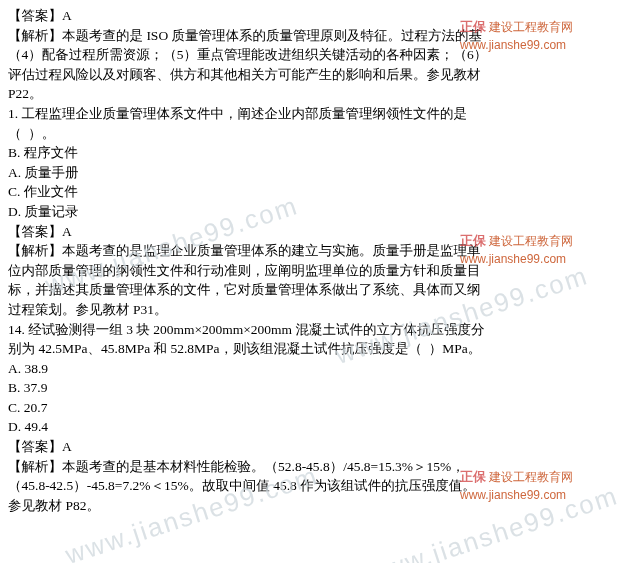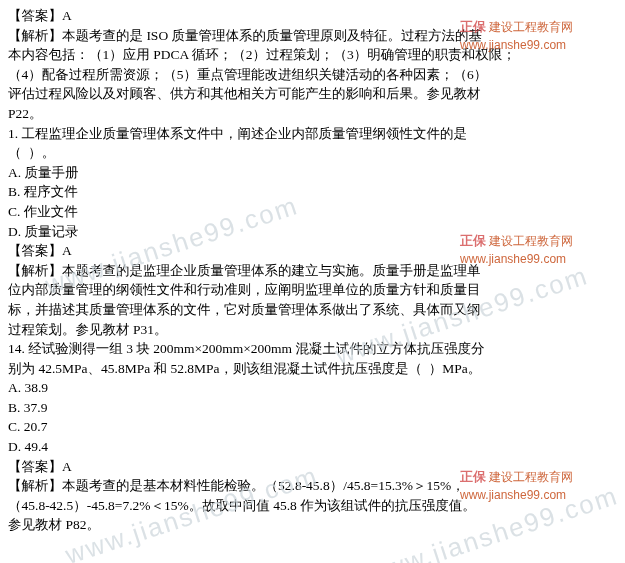--- a/index.html
+++ b/index.html
@@ -72,28 +72,27 @@
 <div class="page">
 
   <div class="wm-grey" style="left:40px; top:230px;">www.jianshe99.com</div>
   <div class="wm-grey" style="left:330px; top:300px;">www.jianshe99.com</div>
   <div class="wm-grey" style="left:60px; top:500px;">www.jianshe99.com</div>
   <div class="wm-grey" style="left:360px; top:520px;">www.jianshe99.com</div>
 
   <div>
     <div class="line">【答案】A</div>
     <div class="line">【解析】本题考查的是 ISO 质量管理体系的质量管理原则及特征。过程方法的基</div>
-    <div class="line">本内容包括：（1）应用 PDCA 循环；（2）过程策划；（3）明确管理的职责和权限；</div>
     <div class="line">（4）配备过程所需资源；（5）重点管理能改进组织关键活动的各种因素；（6）</div>
     <div class="line">评估过程风险以及对顾客、供方和其他相关方可能产生的影响和后果。参见教材</div>
     <div class="line">P22。</div>
     <div class="line">1. 工程监理企业质量管理体系文件中，阐述企业内部质量管理纲领性文件的是</div>
     <div class="line">（  ）。</div>
+    <div class="line opt">B. 程序文件</div>
     <div class="line opt">A. 质量手册</div>
-    <div class="line opt">B. 程序文件</div>
     <div class="line opt">C. 作业文件</div>
     <div class="line opt">D. 质量记录</div>
     <div class="line">【答案】A</div>
     <div class="line">【解析】本题考查的是监理企业质量管理体系的建立与实施。质量手册是监理单</div>
     <div class="line">位内部质量管理的纲领性文件和行动准则，应阐明监理单位的质量方针和质量目</div>
     <div class="line">标，并描述其质量管理体系的文件，它对质量管理体系做出了系统、具体而又纲</div>
     <div class="line">过程策划。参见教材 P31。</div>
     <div class="line">14. 经试验测得一组 3 块 200mm×200mm×200mm 混凝土试件的立方体抗压强度分</div>
     <div class="line">别为 42.5MPa、45.8MPa 和 52.8MPa，则该组混凝土试件抗压强度是（  ）MPa。</div>
     <div class="line opt">A. 38.9</div>

